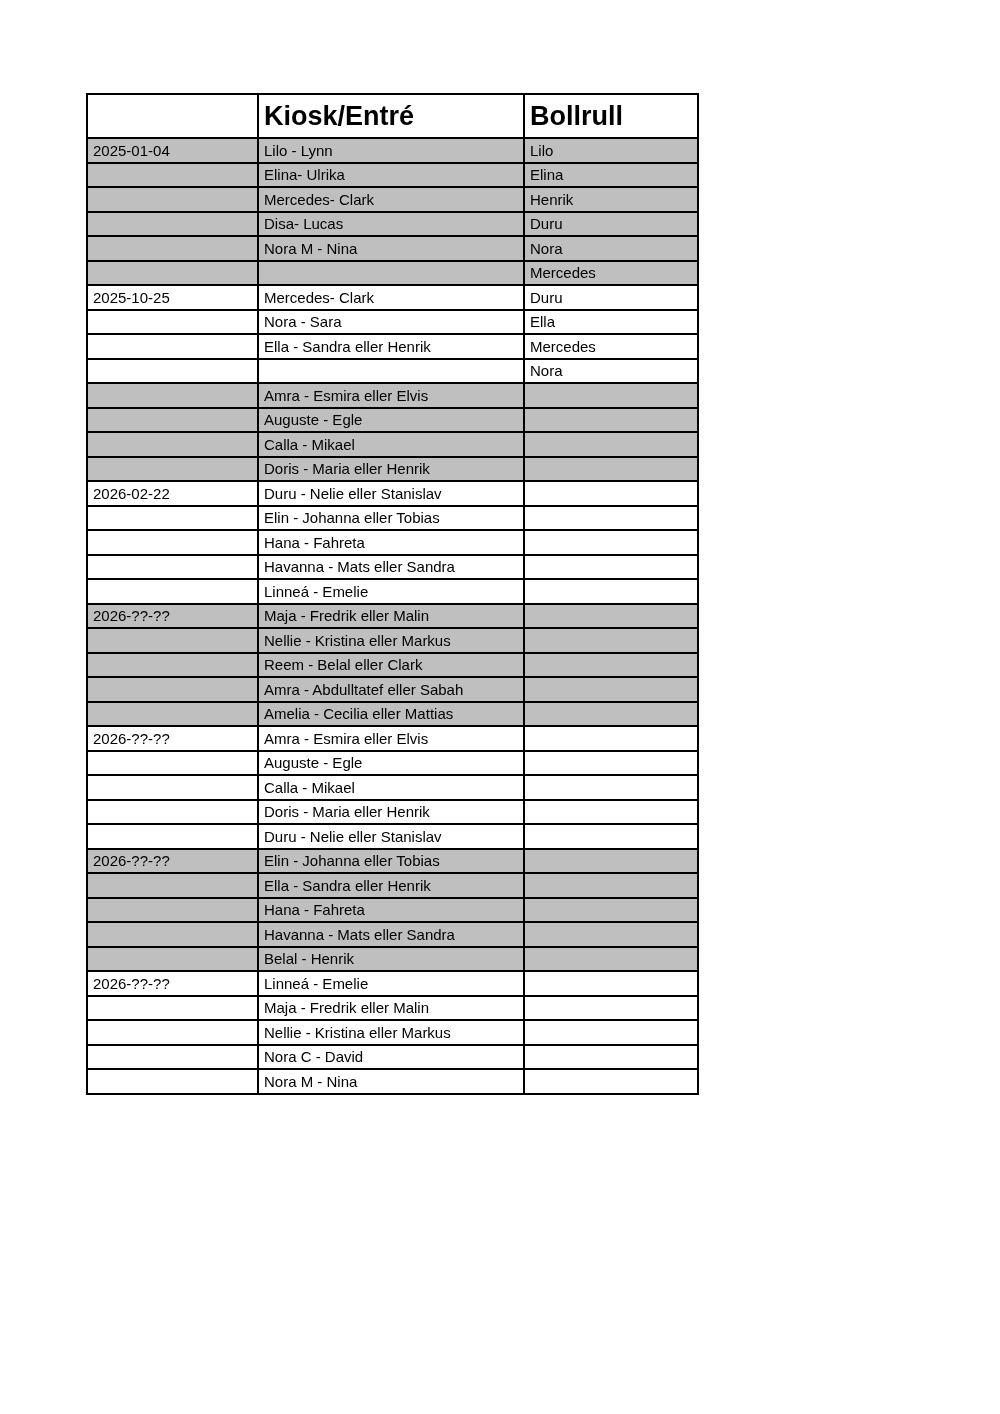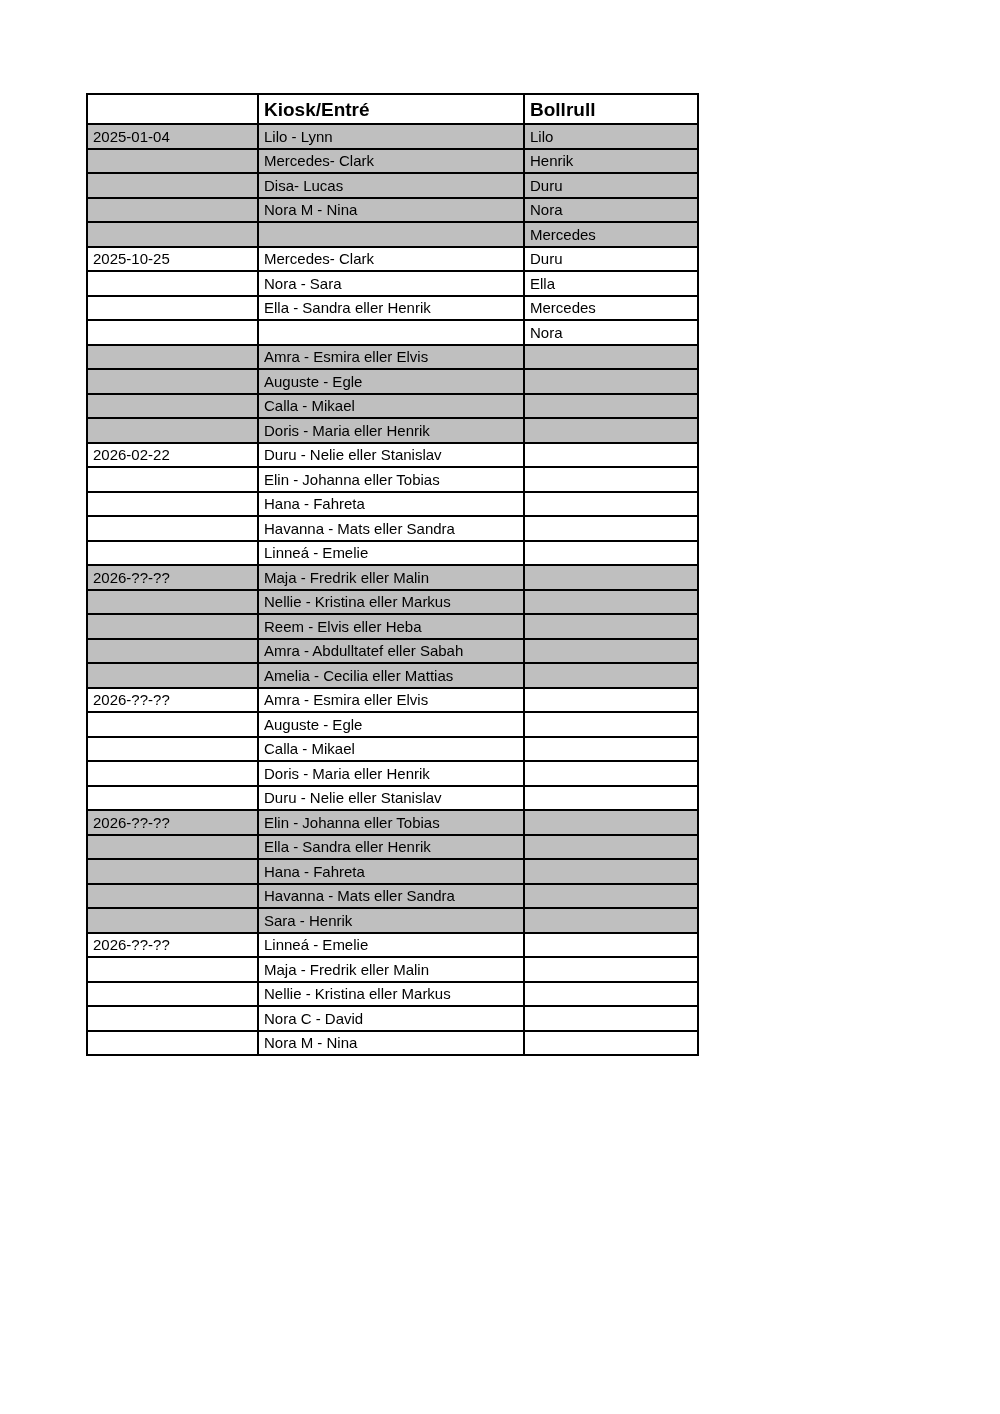--- a/index.html
+++ b/index.html
@@ -30,22 +30,22 @@
   table.schedule th,
   table.schedule td {
     border: 2px solid var(--border-color, #000000);
     overflow: hidden;
     white-space: nowrap;
     vertical-align: middle;
     text-align: left;
     padding: 0 4px 0 5px;
   }
   table.schedule thead th {
-    height: 30px;
-    font-size: 19px;
+    height: 44px;
+    font-size: 27px;
     font-weight: bold;
     background: var(--unshaded-bg, #ffffff);
     line-height: 1;
   }
   table.schedule tbody td {
     height: 24.5px;
     font-size: 15px;
     line-height: 1;
     background: var(--unshaded-bg, #ffffff);
   }
@@ -71,20 +71,25 @@
       </tr>
     </thead>
     <tbody>
         <tr class="shaded">
     <td>2025-01-04</td>
     <td>Lilo - Lynn</td>
     <td>Lilo</td>
   </tr>
         <tr class="shaded">
     <td></td>
+    <td>Elina- Ulrika</td>
+    <td>Elina</td>
+  </tr>
+        <tr class="shaded">
+    <td></td>
     <td>Mercedes- Clark</td>
     <td>Henrik</td>
   </tr>
         <tr class="shaded">
     <td></td>
     <td>Disa- Lucas</td>
     <td>Duru</td>
   </tr>
         <tr class="shaded">
     <td></td>
@@ -166,21 +171,21 @@
     <td>Maja - Fredrik eller Malin</td>
     <td></td>
   </tr>
         <tr class="shaded">
     <td></td>
     <td>Nellie - Kristina eller Markus</td>
     <td></td>
   </tr>
         <tr class="shaded">
     <td></td>
-    <td>Reem - Elvis eller Heba</td>
+    <td>Reem - Belal eller Clark</td>
     <td></td>
   </tr>
         <tr class="shaded">
     <td></td>
     <td>Amra - Abdulltatef eller Sabah</td>
     <td></td>
   </tr>
         <tr class="shaded">
     <td></td>
     <td>Amelia - Cecilia eller Mattias</td>
@@ -226,21 +231,21 @@
     <td>Hana - Fahreta</td>
     <td></td>
   </tr>
         <tr class="shaded">
     <td></td>
     <td>Havanna - Mats eller Sandra</td>
     <td></td>
   </tr>
         <tr class="shaded">
     <td></td>
-    <td>Sara - Henrik</td>
+    <td>Belal - Henrik</td>
     <td></td>
   </tr>
         <tr>
     <td>2026-??-??</td>
     <td>Linneá - Emelie</td>
     <td></td>
   </tr>
         <tr>
     <td></td>
     <td>Maja - Fredrik eller Malin</td>

